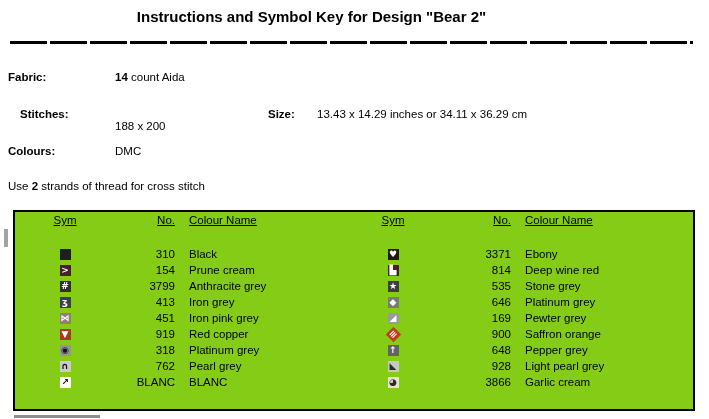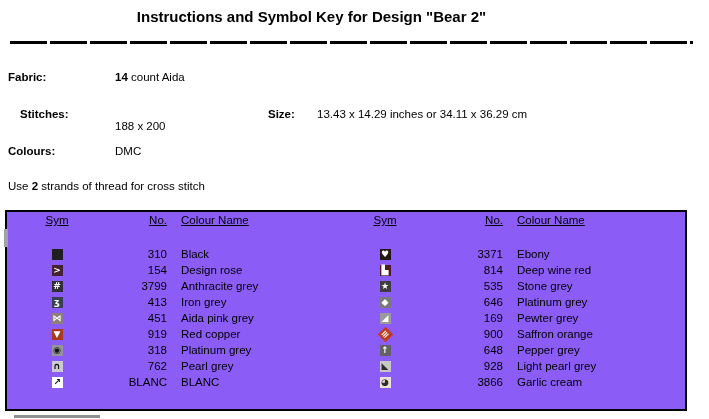--- a/index.html
+++ b/index.html
@@ -13,22 +13,22 @@
     position:absolute;top:8px;left:0;width:623px;
     text-align:center;font-weight:bold;font-size:15px;
   }
   .rule{
     position:absolute;top:41px;left:10px;width:683px;height:3px;
     background:repeating-linear-gradient(90deg,#000 0 37px,#fff 37px 40px);
   }
   .line{position:absolute;font-size:11.5px;white-space:nowrap;}
   .b{font-weight:bold;text-align:right;}
   .keybox{
-    position:absolute;left:5px;top:210px;width:682px;height:201px;
-    border:2px solid #000;box-sizing:border-box;background:#8b5cf6;
+    position:absolute;left:13px;top:210px;width:682px;height:201px;
+    border:2px solid #000;box-sizing:border-box;background:#84cc16;
   }
   table.keygrp{border-collapse:collapse;position:absolute;top:2px;font-size:11.5px;}
   table.keygrp td,table.keygrp th{padding:0;font-weight:normal;height:16px;vertical-align:middle;}
   .grp-left{left:32px;}
   .grp-right{left:360px;}
   .col-sym{width:36px;text-align:center;}
   .grp-left .col-no{width:92px;text-align:right;}
   .grp-right .col-no{width:100px;text-align:right;}
   .col-name{text-align:left;padding-left:14px !important;}
   th{text-decoration:underline;}
@@ -75,36 +75,36 @@
           <td colspan="3"></td>
         </tr>
     <tr>
           <td class="col-sym"><span class="sym" style="background: rgb(31, 31, 31); color: rgb(255, 255, 255);"></span></td>
           <td class="col-no">310</td>
           <td class="col-name">Black</td>
         </tr>
     <tr>
           <td class="col-sym"><span class="sym" style="background: rgb(69, 34, 46); color: rgb(255, 255, 255);">&gt;</span></td>
           <td class="col-no">154</td>
-          <td class="col-name">Design rose</td>
+          <td class="col-name">Prune cream</td>
         </tr>
     <tr>
           <td class="col-sym"><span class="sym" style="background: rgb(48, 48, 50); color: rgb(255, 255, 255);">#</span></td>
           <td class="col-no">3799</td>
           <td class="col-name">Anthracite grey</td>
         </tr>
     <tr>
           <td class="col-sym"><span class="sym" style="background: rgb(57, 66, 76); color: rgb(255, 255, 255);">ʒ</span></td>
           <td class="col-no">413</td>
           <td class="col-name">Iron grey</td>
         </tr>
     <tr>
           <td class="col-sym"><span class="sym" style="background: rgb(142, 127, 123); color: rgb(255, 255, 255);">⋈</span></td>
           <td class="col-no">451</td>
-          <td class="col-name">Aida pink grey</td>
+          <td class="col-name">Iron pink grey</td>
         </tr>
     <tr>
           <td class="col-sym"><span class="sym" style="background: rgb(169, 58, 32); color: rgb(255, 255, 255);">▼</span></td>
           <td class="col-no">919</td>
           <td class="col-name">Red copper</td>
         </tr>
     <tr>
           <td class="col-sym"><span class="sym" style="background: rgb(149, 149, 152); color: rgb(20, 20, 20);">◉</span></td>
           <td class="col-no">318</td>
           <td class="col-name">Platinum grey</td>

